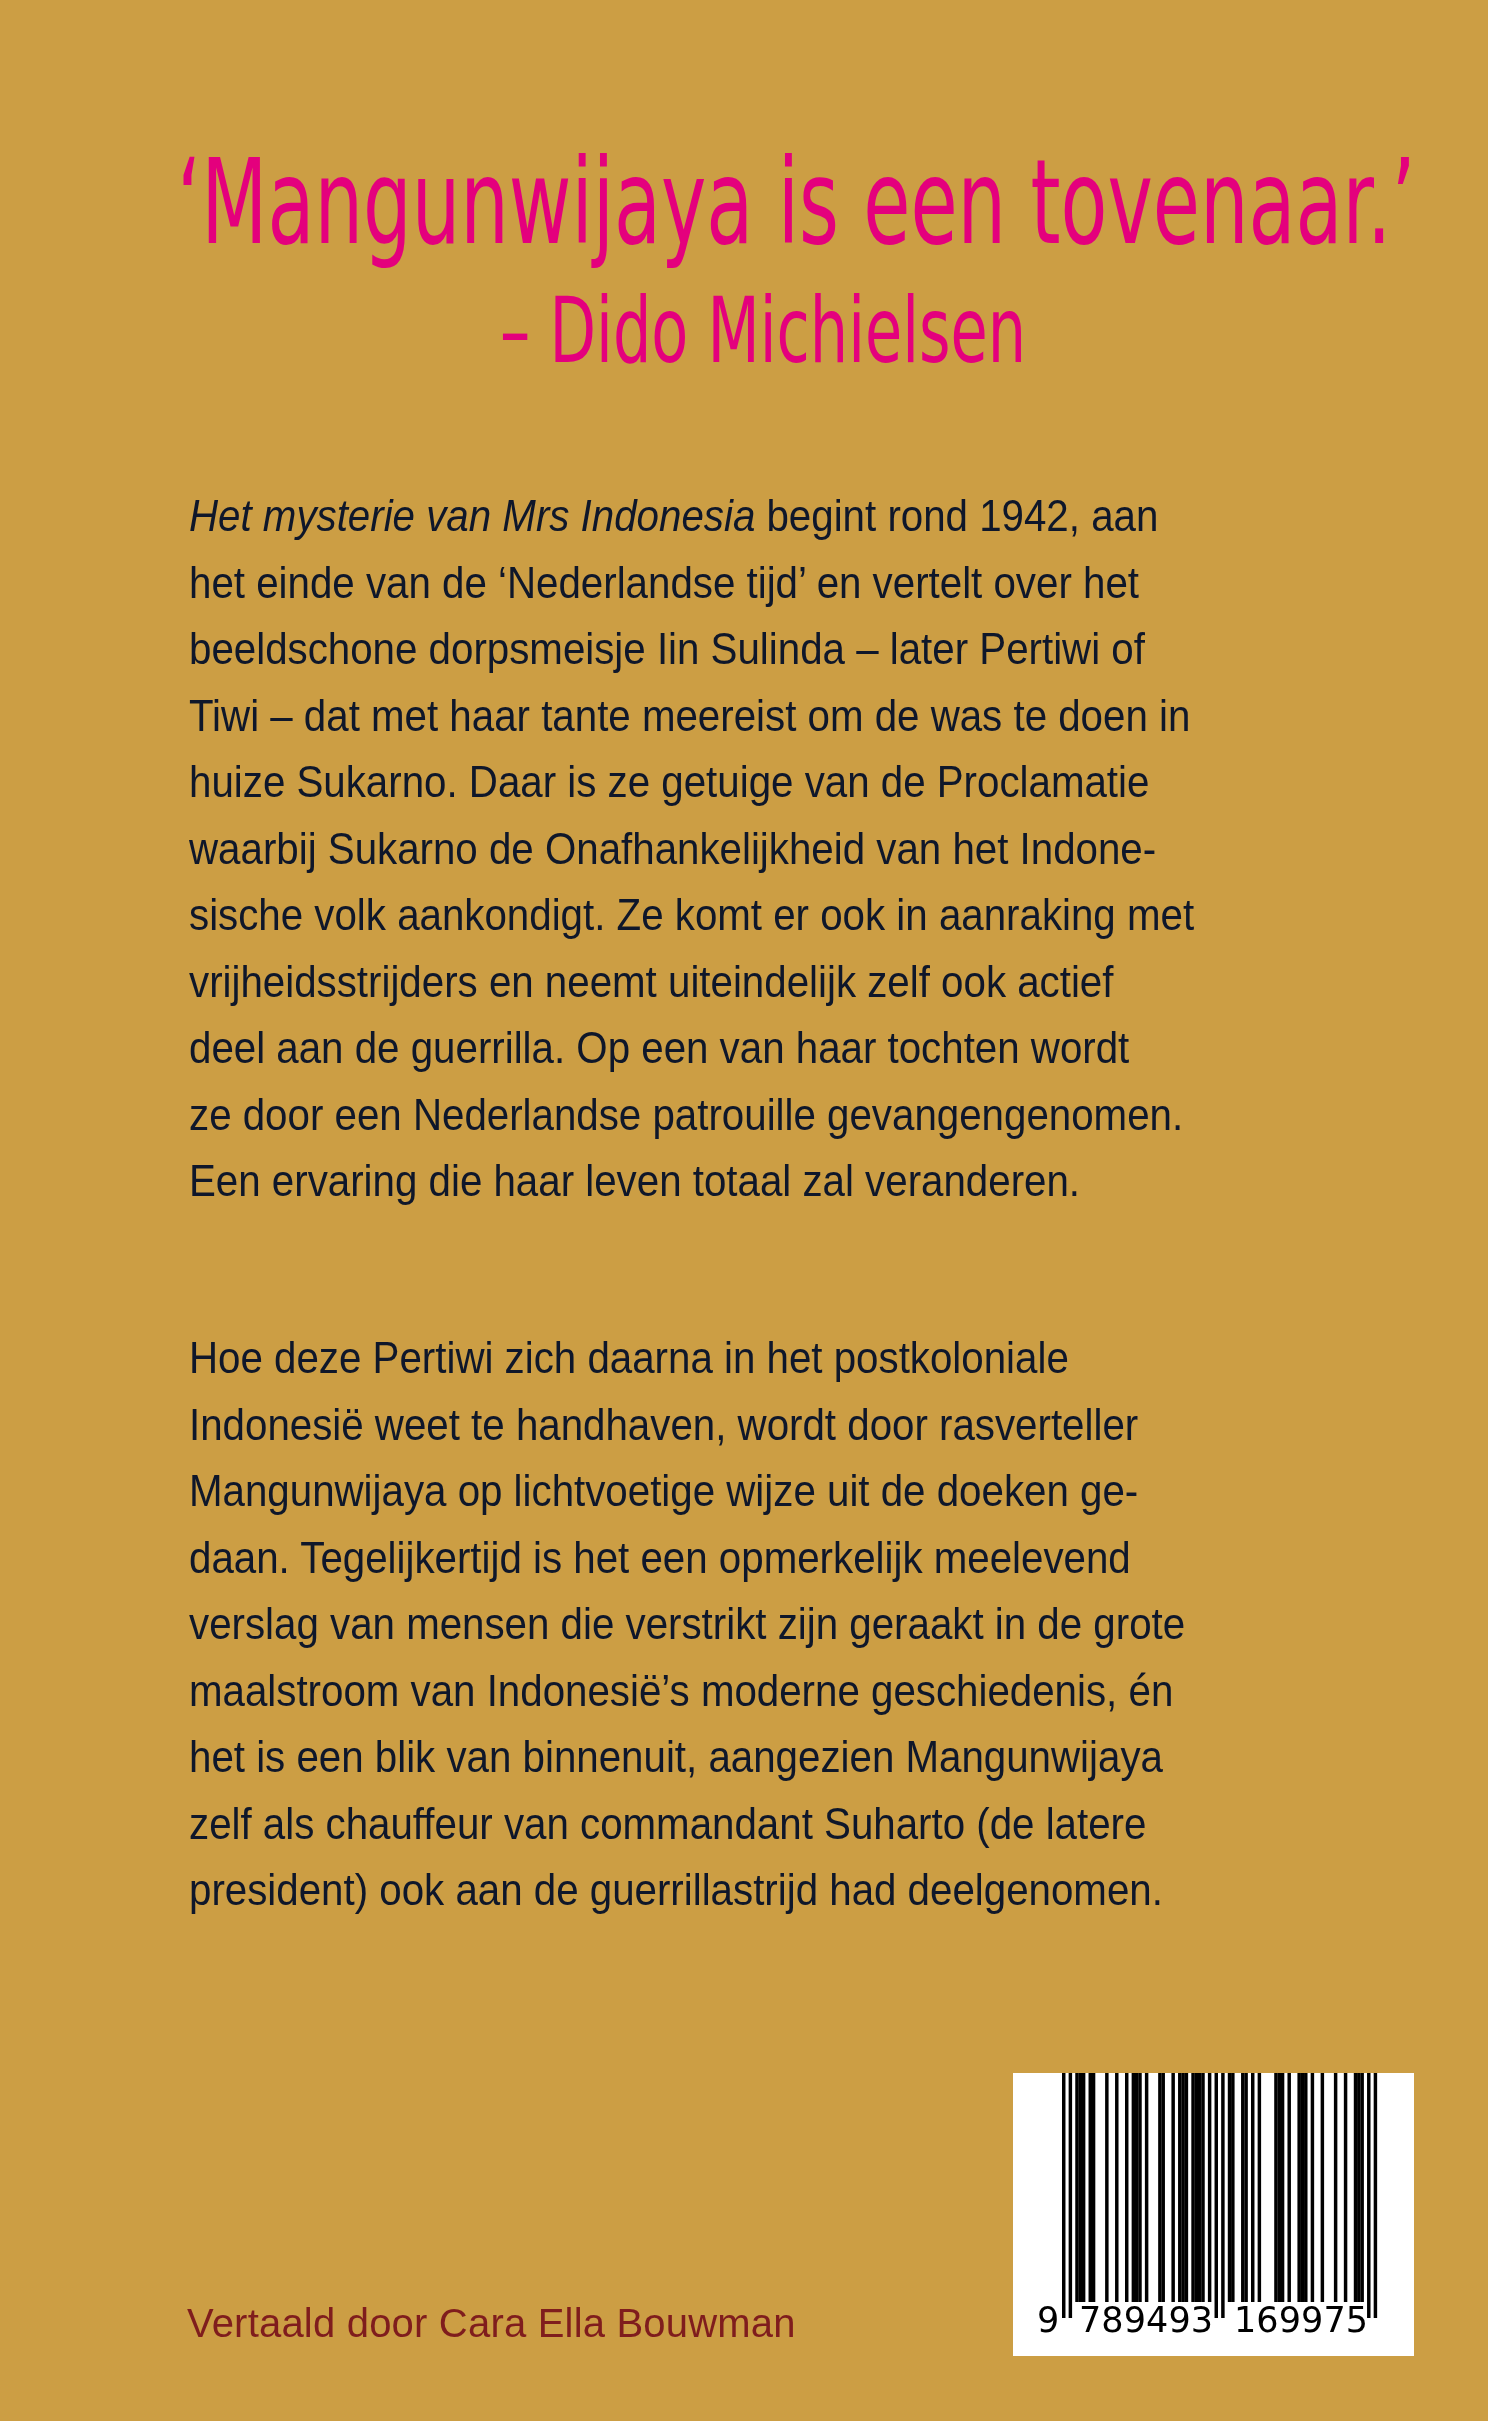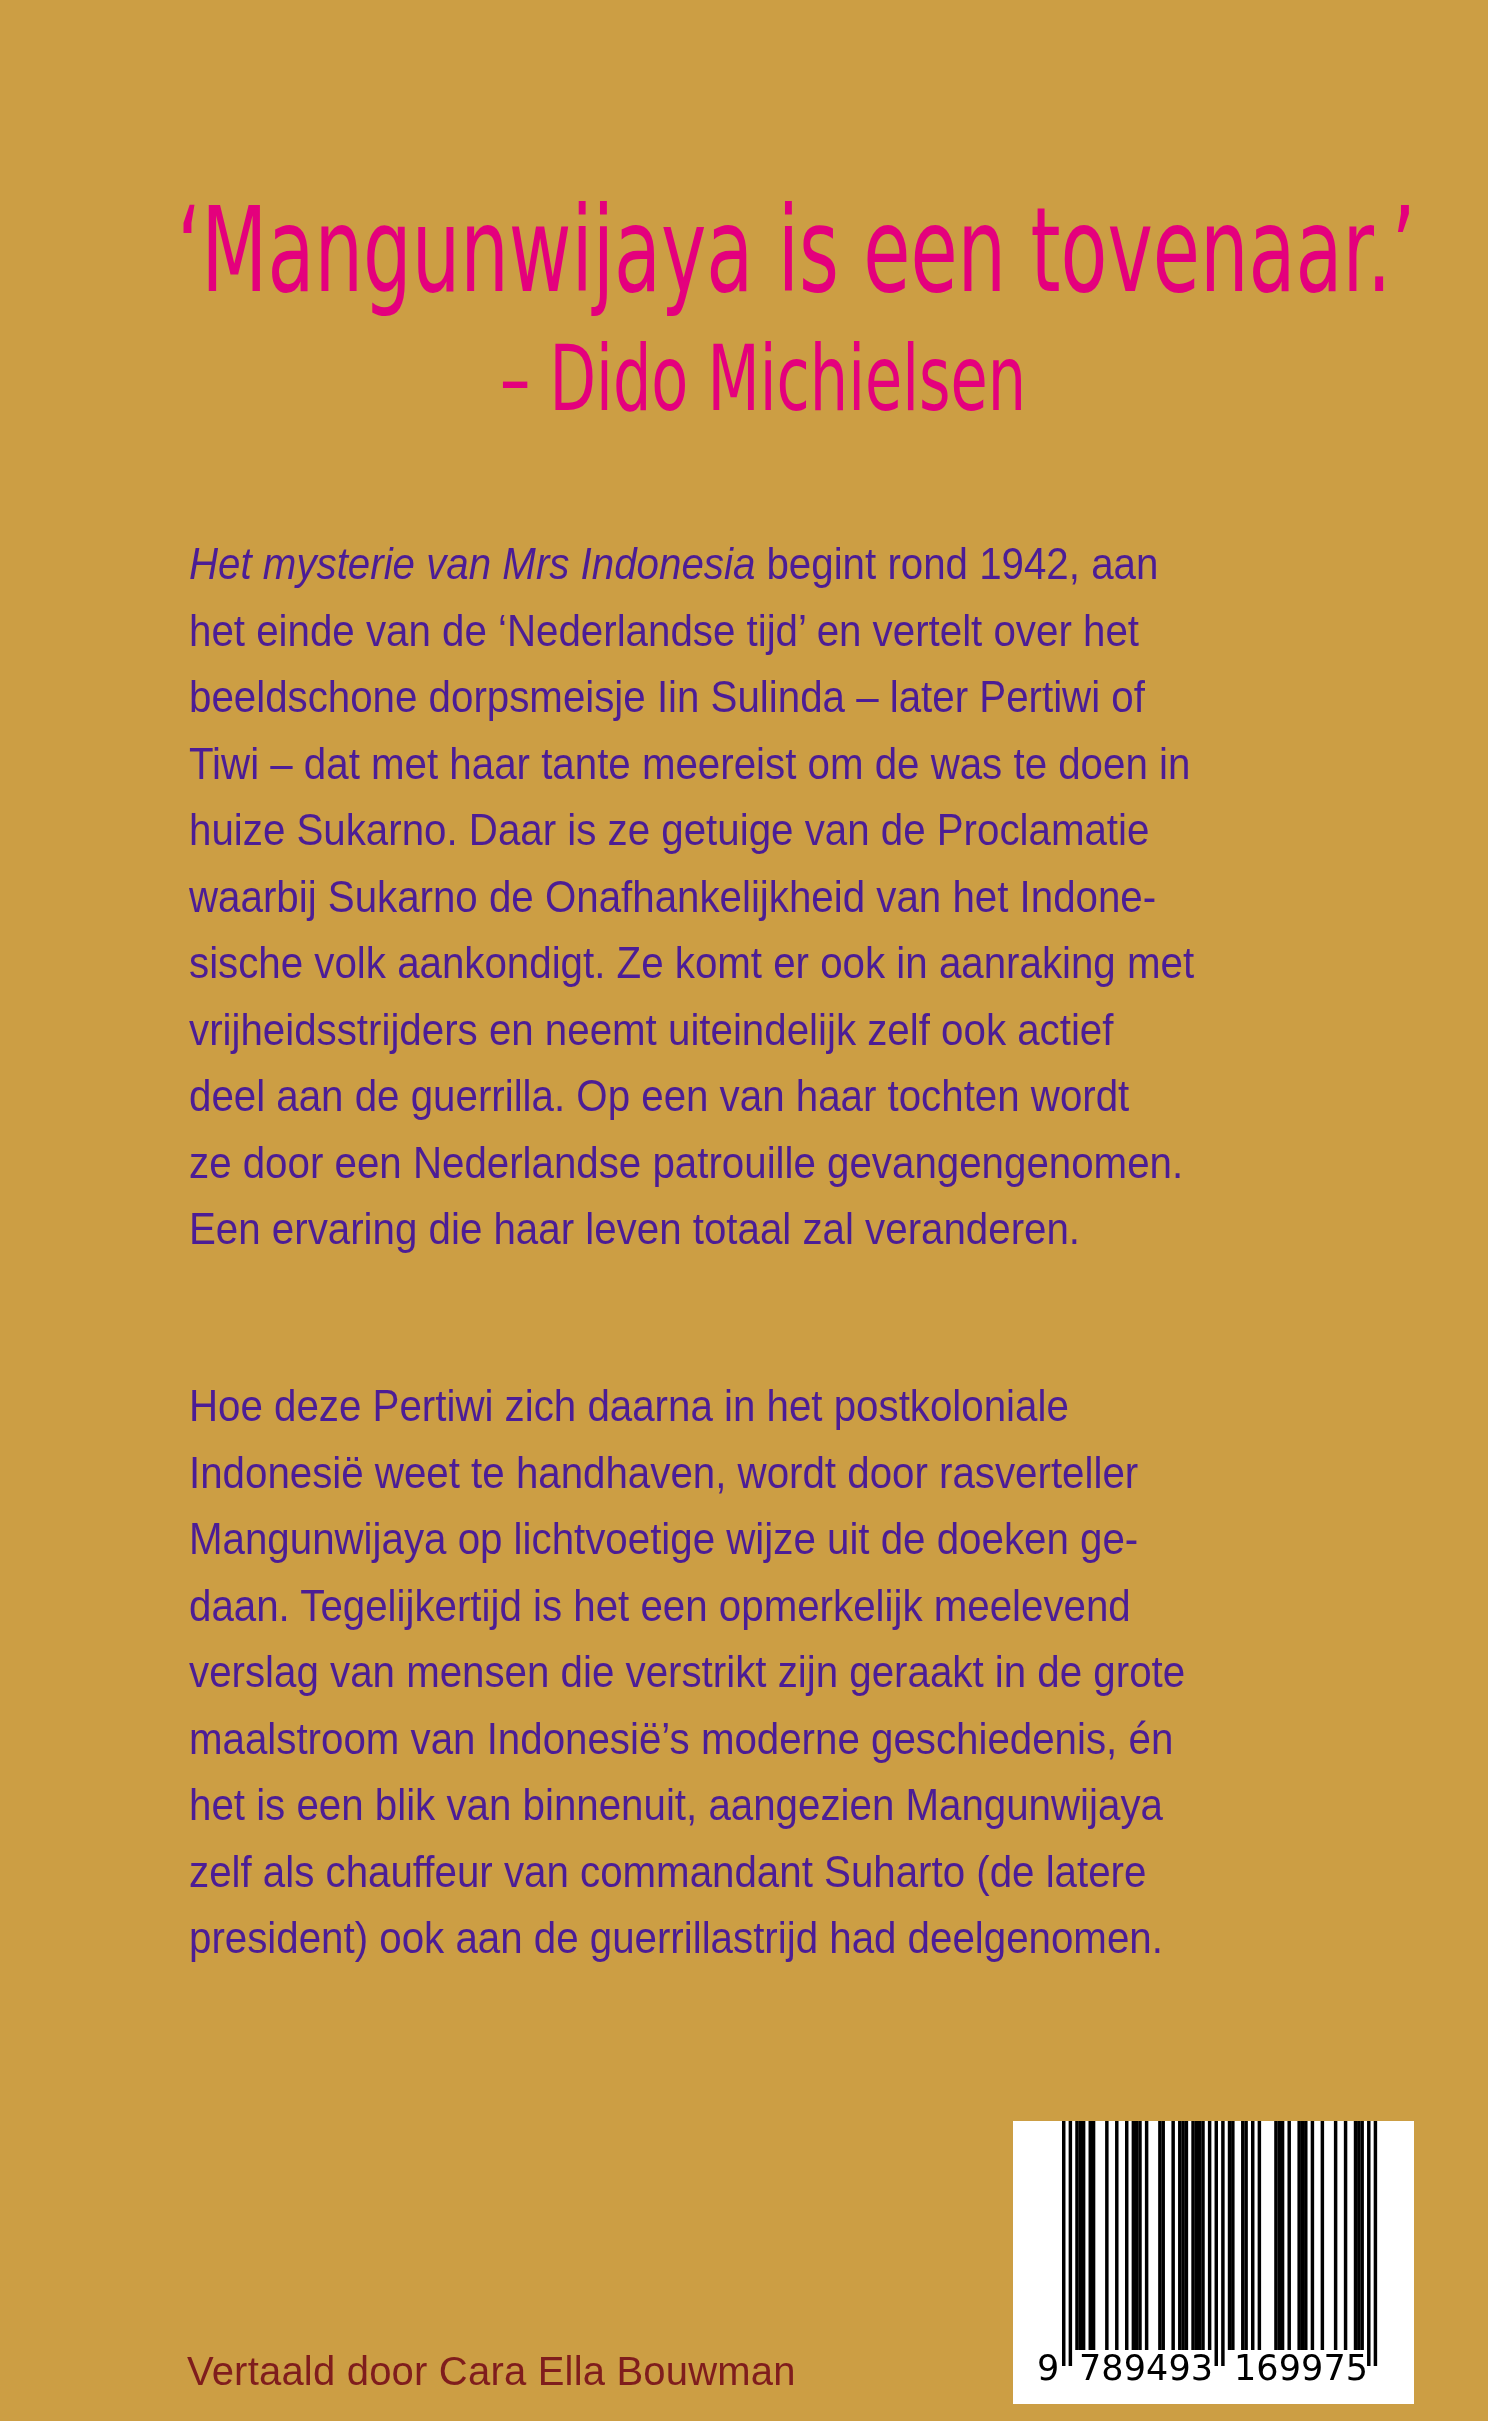--- a/index.html
+++ b/index.html
@@ -1,21 +1,21 @@
 <!DOCTYPE html>
 <html><head>
 <meta charset="utf-8">
 <style>
   html, body { margin: 0; padding: 0; }
   body {
     width: 1488px; height: 2421px; overflow: hidden;
     background: #cc9e44;
     position: relative;
   }
-  .cover { position: absolute; inset: 0; background: #cc9e44; margin-top: 48px; }
+  .cover { position: absolute; inset: 0; background: #cc9e44; }
 
   .quote-line {
     position: absolute;
     color: #e4007d;
     font-family: "DejaVu Sans", sans-serif;
     white-space: nowrap;
     transform-origin: left top;
     line-height: 1;
   }
   #quote-text {
@@ -29,21 +29,21 @@
     transform: scaleX(0.665);
   }
 
   .blurb {
     position: absolute;
     left: 189px;
     width: 1120px;
     font-family: "Liberation Sans", sans-serif;
     font-size: 44.5px;
     line-height: 66.5px;
-    color: #4c1d95;
+    color: #0f172a;
     margin: 0;
   }
   .blurb .ln {
     display: block;
     white-space: nowrap;
     transform-origin: left center;
     transform: scaleX(0.905);
   }
   .blurb em { font-style: italic; }
   #para-1 { top: 483px; }

